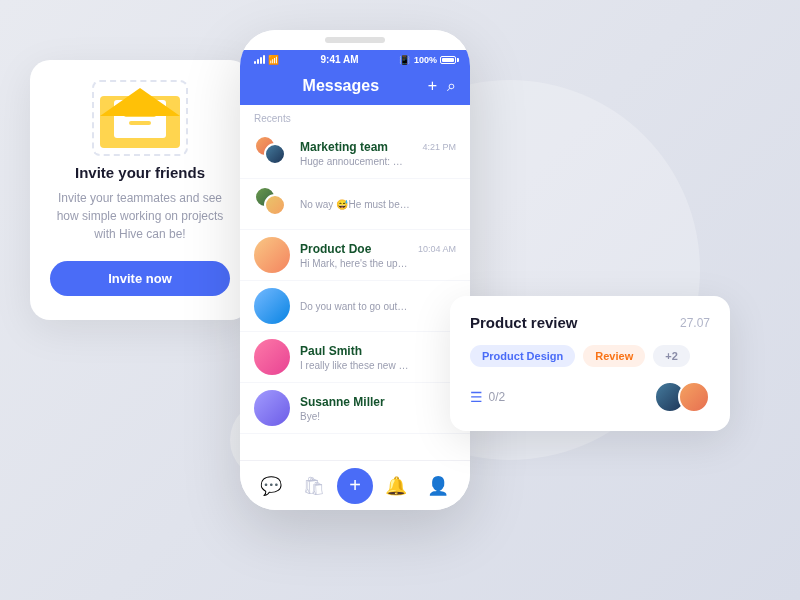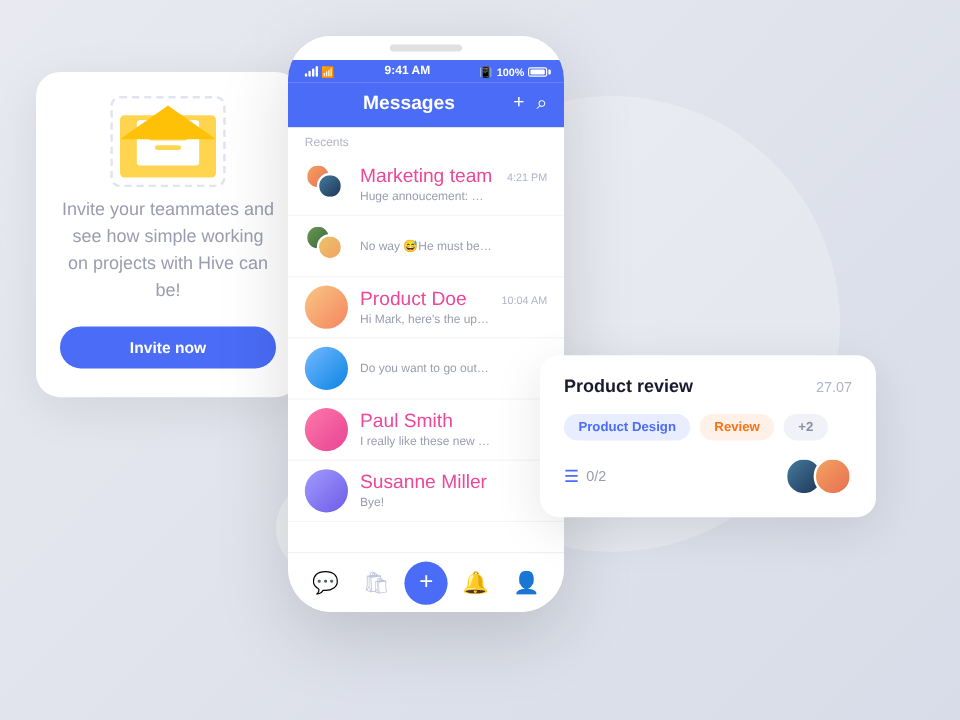--- a/index.html
+++ b/index.html
@@ -97,21 +97,21 @@
       border: 2px dashed #e0e4f0;
       border-radius: 8px;
     }
     .invite-title {
       font-size: 15px;
       font-weight: 700;
       color: #1a1a2e;
       margin-bottom: 8px;
     }
     .invite-desc {
-      font-size: 15px;
+      font-size: 12px;
       color: #9a9db0;
       line-height: 1.5;
       margin-bottom: 18px;
       text-align: center;
     }
     .invite-btn {
       background: #4A6CF7;
       color: #fff;
       border: none;
       border-radius: 20px;
@@ -236,21 +236,21 @@
     }
     .avatar-mini {
       width: 22px;
       height: 22px;
       border-radius: 50%;
       border: 2px solid #fff;
       position: absolute;
     }
     .msg-content { flex: 1; min-width: 0; }
     .msg-name-row { display: flex; justify-content: space-between; align-items: center; margin-bottom: 2px; }
-    .msg-name { font-size: 16px; font-weight: 400; color: #ec4899; }
+    .msg-name { font-size: 12px; font-weight: 700; color: #14532d; }
     .msg-time { font-size: 9px; color: #b0b4c8; }
     .msg-preview { font-size: 10px; color: #9a9db0; white-space: nowrap; overflow: hidden; text-overflow: ellipsis; max-width: 110px; }
 
     
     .bottom-nav {
       height: 50px;
       background: #fff;
       border-top: 1px solid #f0f0f5;
       display: flex;
       align-items: center;
@@ -334,20 +334,21 @@
   <div class="envelope-icon">
     <div class="dashed-border"></div>
     <div class="envelope-body">
       <div class="envelope-letter">
         <div class="letter-line"></div>
         <div class="letter-line short"></div>
       </div>
     </div>
     <div class="envelope-flap"></div>
   </div>
+  <div class="invite-title">Invite your friends</div>
   <div class="invite-desc">Invite your teammates and see how simple working on projects with Hive can be!</div>
   <button class="invite-btn">Invite now</button>
 </div>
 
 <div class="phone-frame">
 
   <div class="phone-notch-area">
     <div class="phone-notch"></div>
   </div>
 

